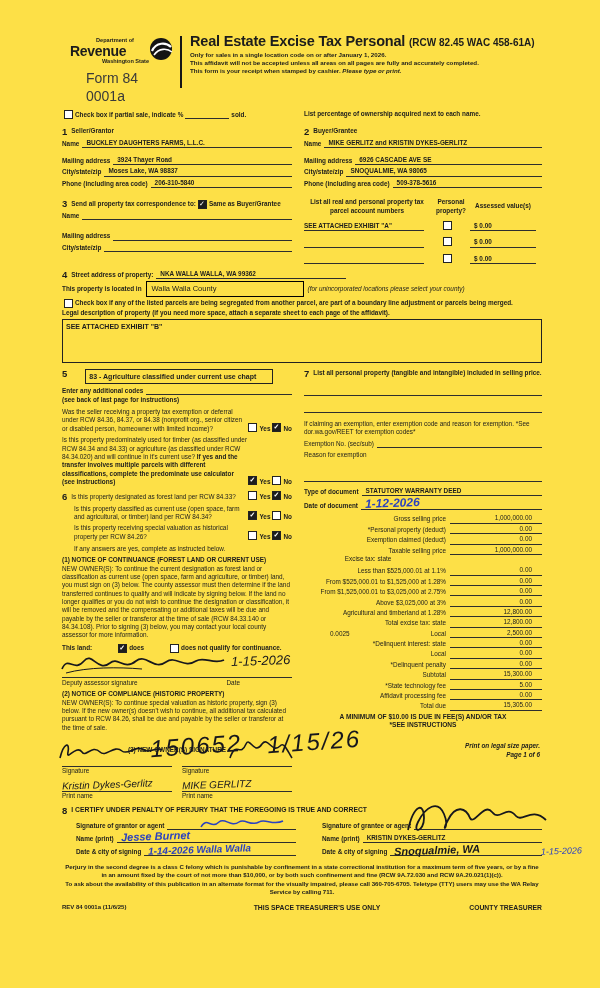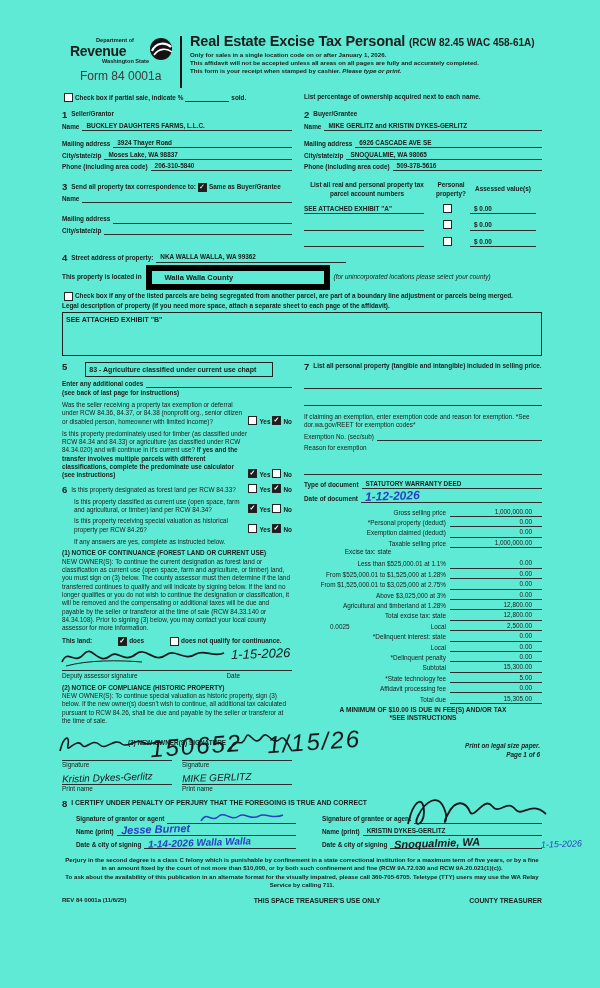--- a/index.html
+++ b/index.html
@@ -1,16 +1,16 @@
 <!DOCTYPE html>
 <html><head>
 <meta charset="utf-8">
 <style>
   html,body{margin:0;padding:0;background:#ffffff;}
-  .page{position:relative;width:600px;height:988px;background:#5eead4;overflow:hidden;
+  .page{position:relative;width:600px;height:988px;background:#fde047;overflow:hidden;
         font-family:"Liberation Sans",sans-serif;color:#1c1c1c;font-size:6.4px;line-height:1.3;}
   .form{position:absolute;left:62px;top:34px;width:480px;}
   .b{font-weight:bold;}
   .i{font-style:italic;}
   .fill{flex:1;border-bottom:1px solid #2e2e2e;min-height:7px;position:relative;}
   .u{border-bottom:1px solid #2e2e2e;}
   .cb{display:inline-block;width:7px;height:7px;border:1px solid #222;background:#fff;vertical-align:-1px;margin:0 2px;position:relative;flex:none;}
   .cb.checked{background:#1d1d1d;}
   .cb.checked::after{content:"✓";position:absolute;left:0px;top:-2px;color:#fff;font-size:7px;}
   .num{font-size:9.5px;font-weight:bold;margin-right:4px;line-height:1;}
@@ -19,21 +19,21 @@
   .cr{width:238px;flex:none;}
   .hand{display:inline-block;font-style:italic;transform:rotate(-2deg);color:#17171d;white-space:nowrap;}
   .hand.blue{color:#2a41c0;}
   .yn{white-space:nowrap;font-weight:bold;}
   
   .hdr{display:flex;margin-bottom:5px;}
   .logo{width:118px;flex:none;position:relative;padding-top:3px;}
   .logo .dept{font-size:5.6px;font-weight:bold;margin-left:34px;}
   .logo .org{font-size:14px;font-weight:bold;letter-spacing:-0.3px;margin-left:8px;line-height:1;}
   .logo .st{font-size:5.6px;font-weight:bold;margin-left:40px;}
-  .logo .fn{font-size:12px;margin-left:18px;margin-top:3px;color:#3a3a3a;}
+  .logo .fn{font-size:14px;margin-left:24px;margin-top:3px;color:#3a3a3a;}
   .logo svg{position:absolute;right:6px;top:2px;}
   .hdr-div{width:2px;background:#161616;margin:2px 8px 0 0;height:52px;flex:none;}
   .titleblock{flex:1;}
   .title{font-size:14.5px;font-weight:bold;letter-spacing:-0.2px;line-height:1.05;}
   .title .rcw{font-size:10px;font-weight:bold;letter-spacing:0;}
   .subs{font-size:6.2px;font-weight:bold;margin-top:2px;}
   
   .partialrow{display:flex;margin-top:3px;}
   .partialrow .lft{width:230px;display:flex;align-items:flex-end;font-weight:bold;}
   .partialrow .rgt{width:238px;margin-left:12px;font-weight:bold;}
@@ -47,21 +47,21 @@
   .ptable{margin-top:4px;}
   .phead{display:flex;font-weight:bold;text-align:center;}
   .phead .c1{width:126px;}
   .phead .c2{width:42px;}
   .phead .c3{width:62px;}
   .prow{display:flex;align-items:flex-end;margin-top:3px;}
   .prow .c1{width:120px;border-bottom:1px solid #2e2e2e;font-weight:bold;min-height:8px;}
   .prow .c2{width:46px;text-align:center;}
   .prow .c3{width:62px;border-bottom:1px solid #2e2e2e;text-align:left;padding-left:4px;font-weight:bold;}
   
-  .countybox{display:inline-block;border:6px solid #000000;width:146px;padding:2px 13px;font-size:7.5px;font-weight:bold;margin:0 4px;}
+  .countybox{display:inline-block;border:1px solid #000000;width:146px;padding:2px 5px;font-size:7.5px;font-weight:normal;margin:0 4px;}
   .legalbox{border:1px solid #222;height:38px;padding:2px 3px;font-size:7px;font-weight:bold;margin-top:1px;}
   .codebox{display:inline-block;border:1px solid #222;width:180px;padding:2px 3px;font-size:7px;font-weight:bold;}
   
   .qp{position:relative;margin-top:3.5px;padding-right:44px;}
   .qp .yn{position:absolute;right:0;bottom:0;}
   .q6{display:flex;align-items:flex-end;margin-top:3px;}
   .q6 .qt{flex:1;padding-right:4px;}
   .notice{margin-top:3.5px;}
   
   .land{display:flex;align-items:center;margin-top:4px;font-weight:bold;}

